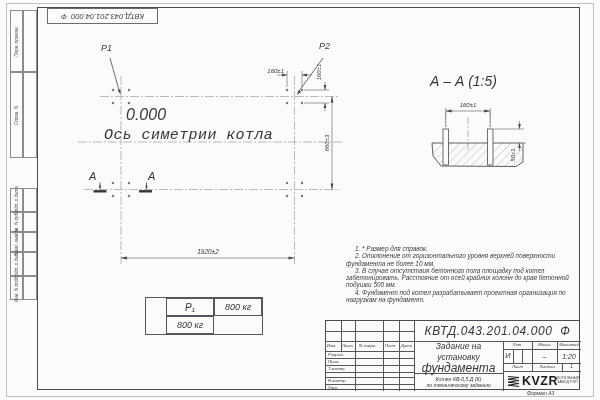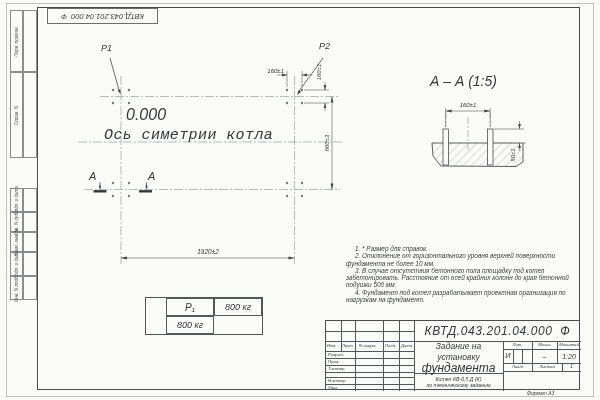--- a/index.html
+++ b/index.html
@@ -266,17 +266,27 @@
     <div class="tb-txt tb-center" style="left:177px;top:20px;width:29px;height:8px;font-size:4.2px;">Лит.</div>
     <div class="tb-txt tb-center" style="left:206px;top:20px;width:25px;height:8px;font-size:4.2px;">Масса</div>
     <div class="tb-txt tb-center" style="left:231px;top:20px;width:24px;height:8px;font-size:4.2px;">Масштаб</div>
     <div class="tb-txt tb-center" style="left:177px;top:28px;width:10px;height:14px;font-size:7.5px;">И</div>
     <div class="tb-txt tb-center" style="left:206px;top:28px;width:25px;height:14px;font-size:7px;">–</div>
     <div class="tb-txt tb-center" style="left:231px;top:28px;width:24px;height:14px;font-size:7px;">1:20</div>
     <div class="tb-txt tb-center" style="left:177px;top:42px;width:29px;height:8px;font-size:4.2px;">Лист</div>
     <div class="tb-txt tb-center" style="left:206px;top:42px;width:30px;height:8px;font-size:4.2px;">Листов</div>
     <div class="tb-txt tb-center" style="left:236px;top:42px;width:19px;height:8px;font-size:4.6px;">1</div>
 
+    <div class="abs" style="left:177px;top:50px;width:78px;height:20px;">
+      <svg class="abs" style="left:4px;top:3.5px;" width="13" height="13" viewBox="0 0 13 13">
+        <path d="M1,1.5 L12,2.5 L1,4.2 L12,5.5 L1,7.2 L12,8.5 L1,10.2 L12,11.5" fill="none" stroke="#1d1e1f" stroke-width="1"></path>
+      </svg>
+      <div class="abs" style="left:19px;top:3px;font-size:12.5px;font-weight:bold;letter-spacing:0.5px;color:#1a1b1c;font-family:'Liberation Sans',sans-serif;">KVZR</div>
+      <div class="abs" style="left:54px;top:5px;font-size:3.6px;color:#3a3c3e;line-height:4.4px;">
+        <div>КОТЕЛЬНЫЙ</div>
+        <div>ЗАВОД РЭП</div>
+      </div>
+    </div>
   </div>
 
   <div id="fmt-label" class="lbl">Формат А3</div>
 
 </div>
 
 </body></html>

